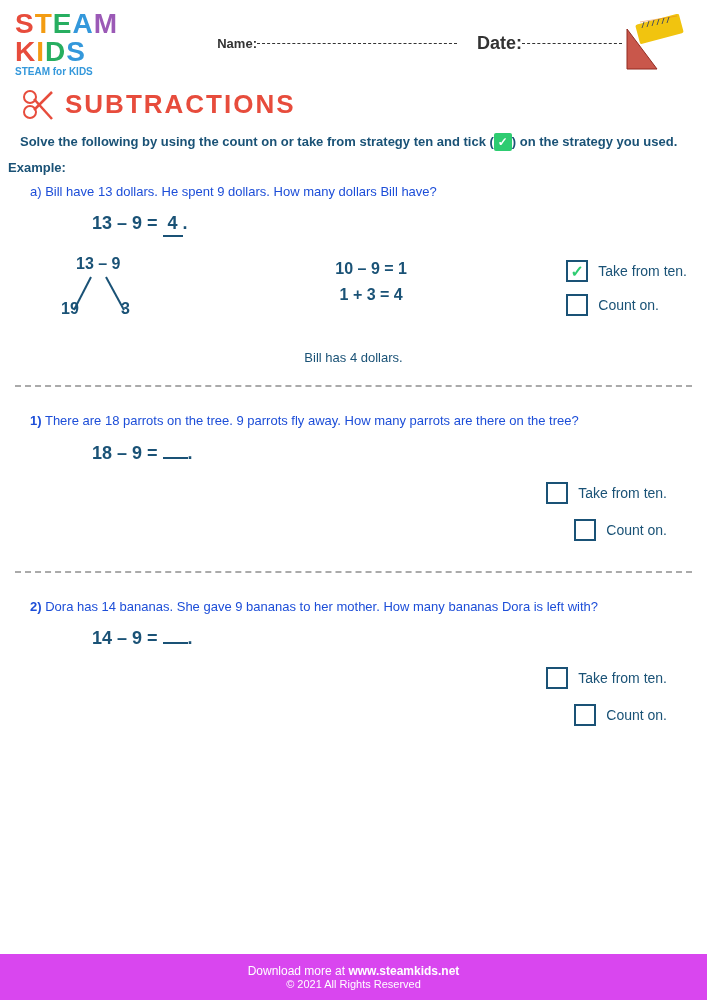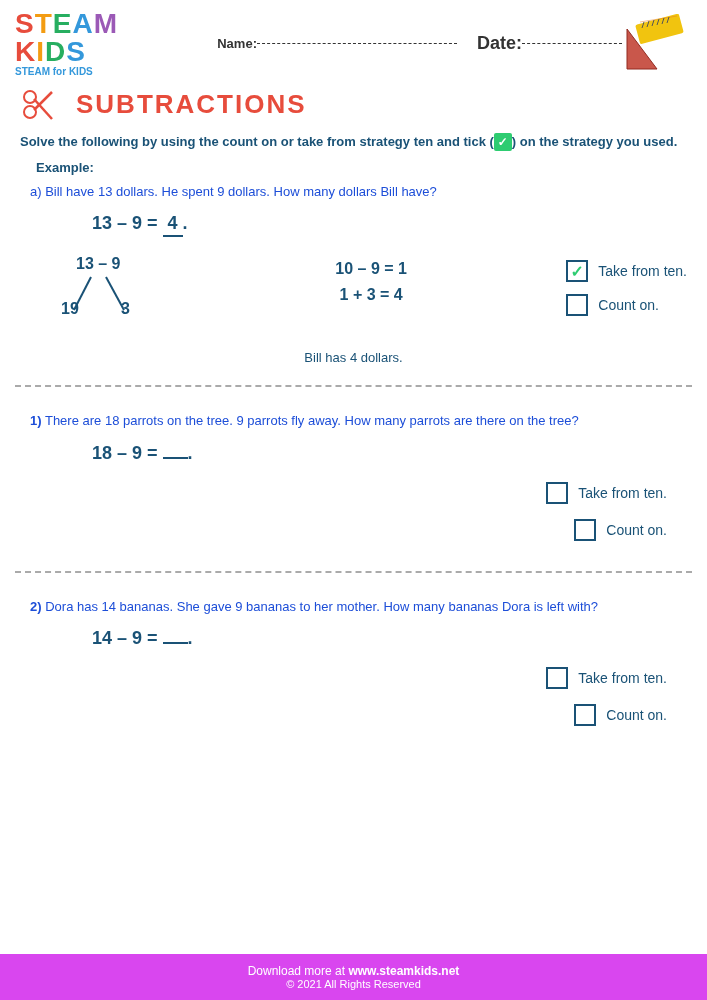--- a/index.html
+++ b/index.html
@@ -59,21 +59,21 @@
       display: inline-block;
     }
     .name-dotted { width: 200px; }
     .date-dotted { width: 100px; }
 
     
     .title-section {
       padding: 5px 20px 5px 20px;
       display: flex;
       align-items: center;
-      gap: 21px;
+      gap: 10px;
     }
     .main-title {
       font-size: 26px;
       font-weight: 900;
       color: #e74c3c;
       letter-spacing: 2px;
     }
 
     
     .instructions {
@@ -90,21 +90,21 @@
       width: 18px;
       height: 18px;
       background: #2ecc71;
       border-radius: 2px;
       color: white;
       font-size: 12px;
       font-weight: bold;
     }
 
     .example-label {
-      padding: 3px 36px;
+      padding: 3px 8px;
       font-size: 13px;
       color: #1a5276;
       font-weight: bold;
     }
 
     
     .question-text {
       padding: 4px 20px 4px 30px;
       font-size: 13px;
       color: #1d4ed8;

